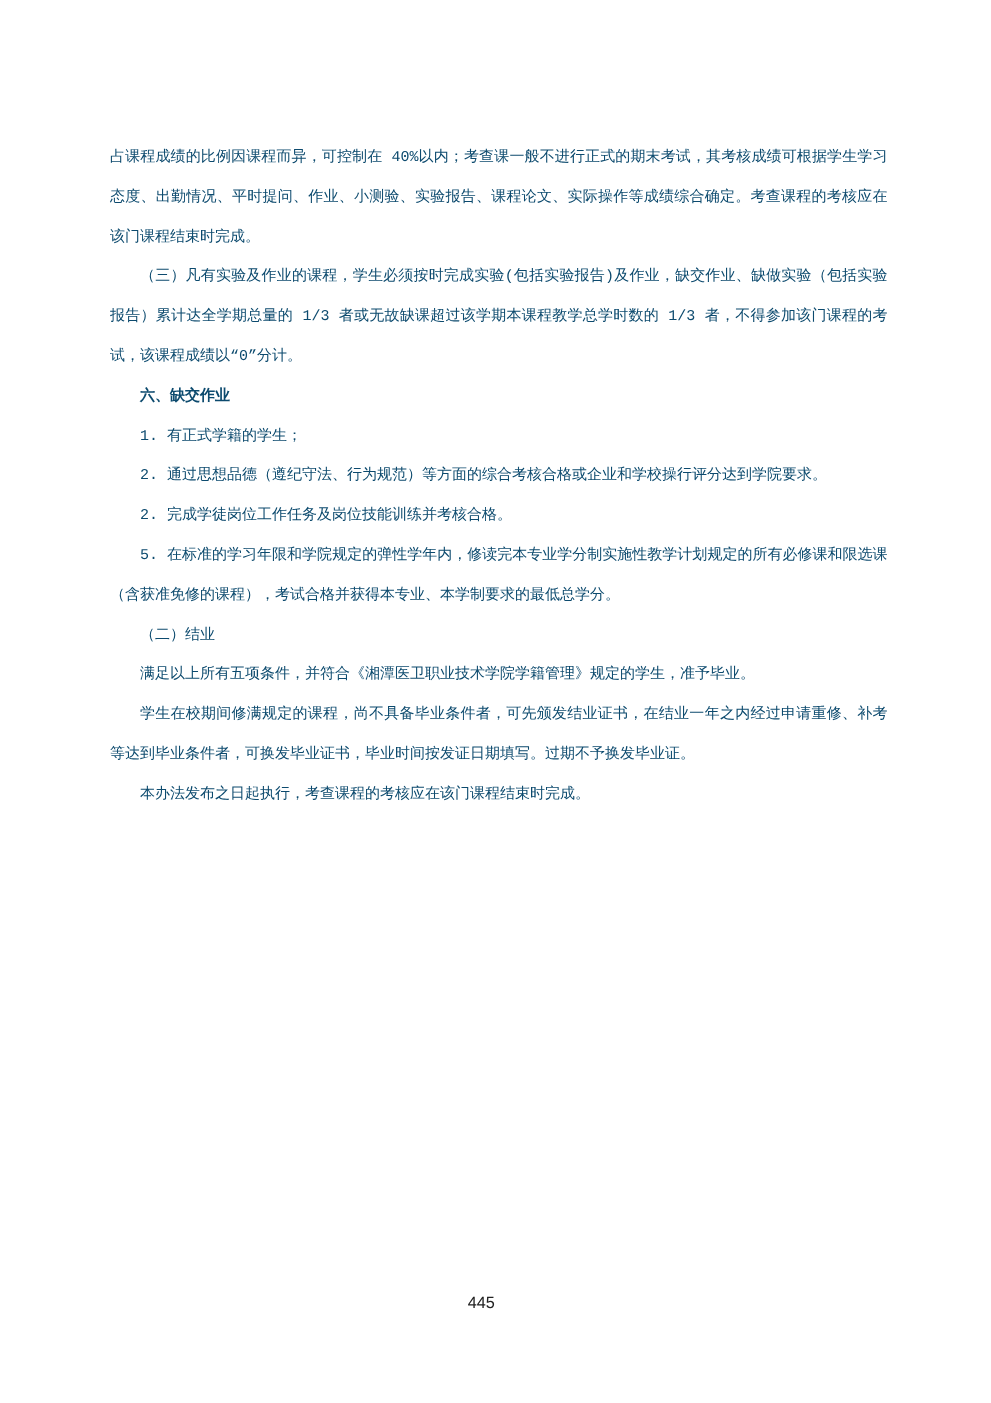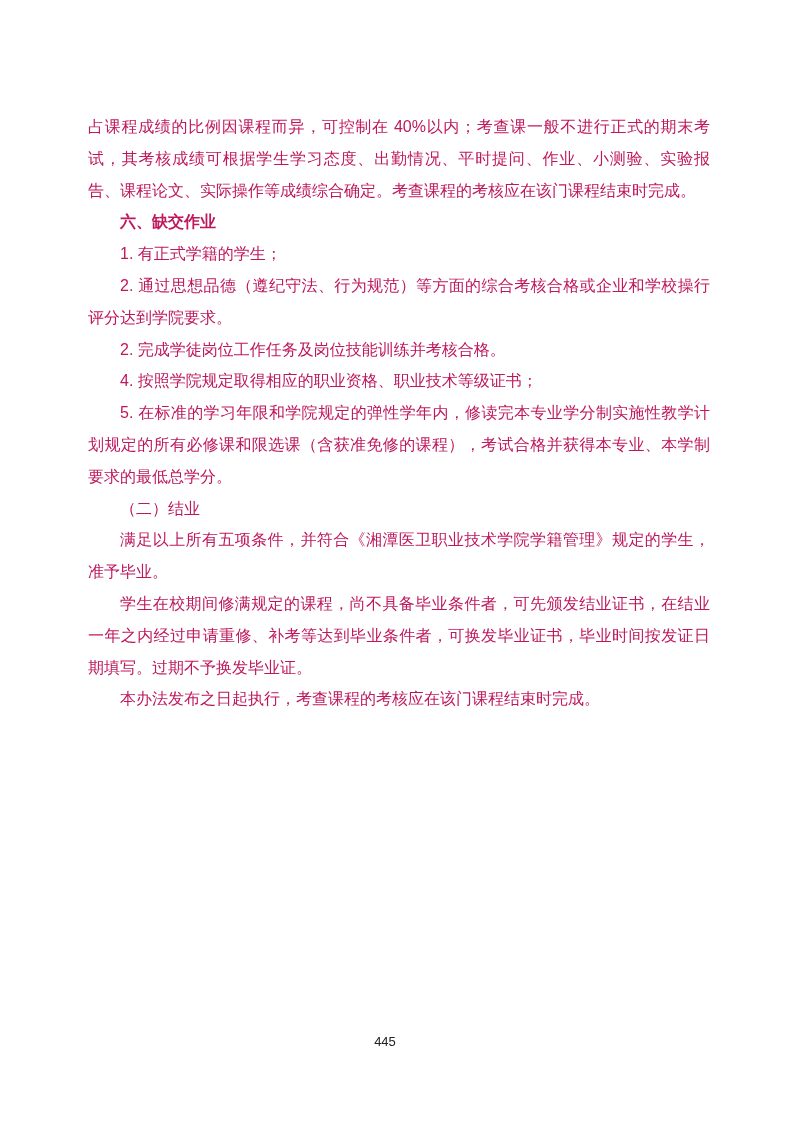--- a/index.html
+++ b/index.html
@@ -15,23 +15,23 @@
     left: 0; top: 0;
     width: 793px;
     height: 1122px;
     background: #ffffff;
   }
   .content {
     position: absolute;
     left: 88px;
     top: 111px;
     width: 622px;
-    color: #be185d;
-    font-family: Liberation Sans, sans-serif;
-    font-size: 16px;
+    color: #0c4a6e;
+    font-family: Liberation Mono, monospace;
+    font-size: 12px;
     line-height: 31.8px;
     text-align: justify;
     text-justify: inter-ideograph;
   }
   .content p {
     margin: 0;
     padding: 0;
   }
   .indent {
     text-indent: 2em;
@@ -50,25 +50,25 @@
     font-family: "Liberation Sans", "DejaVu Sans", sans-serif;
     font-size: 13px;
   }
 </style>
 </head>
 <body>
 
 <div class="page">
   <div class="content">
     <p class="para">占课程成绩的比例因课程而异，可控制在 40%以内；考查课一般不进行正式的期末考试，其考核成绩可根据学生学习态度、出勤情况、平时提问、作业、小测验、实验报告、课程论文、实际操作等成绩综合确定。考查课程的考核应在该门课程结束时完成。</p>
+    <p class="para indent">（三）凡有实验及作业的课程，学生必须按时完成实验(包括实验报告)及作业，缺交作业、缺做实验（包括实验报告）累计达全学期总量的 1/3 者或无故缺课超过该学期本课程教学总学时数的 1/3 者，不得参加该门课程的考试，该课程成绩以“0”分计。</p>
     <p class="heading">六、缺交作业</p>
     <p class="para indent">1. 有正式学籍的学生；</p>
     <p class="para indent">2. 通过思想品德（遵纪守法、行为规范）等方面的综合考核合格或企业和学校操行评分达到学院要求。</p>
     <p class="para indent">2. 完成学徒岗位工作任务及岗位技能训练并考核合格。</p>
-    <p class="para indent">4. 按照学院规定取得相应的职业资格、职业技术等级证书；</p>
     <p class="para indent">5. 在标准的学习年限和学院规定的弹性学年内，修读完本专业学分制实施性教学计划规定的所有必修课和限选课（含获准免修的课程），考试合格并获得本专业、本学制要求的最低总学分。</p>
     <p class="para indent">（二）结业</p>
     <p class="para indent">满足以上所有五项条件，并符合《湘潭医卫职业技术学院学籍管理》规定的学生，准予毕业。</p>
     <p class="para indent">学生在校期间修满规定的课程，尚不具备毕业条件者，可先颁发结业证书，在结业一年之内经过申请重修、补考等达到毕业条件者，可换发毕业证书，毕业时间按发证日期填写。过期不予换发毕业证。</p>
     <p class="para indent">本办法发布之日起执行，考查课程的考核应在该门课程结束时完成。</p>
   </div>
   <div class="page-number">445</div>
 </div>
 
 </body></html>

